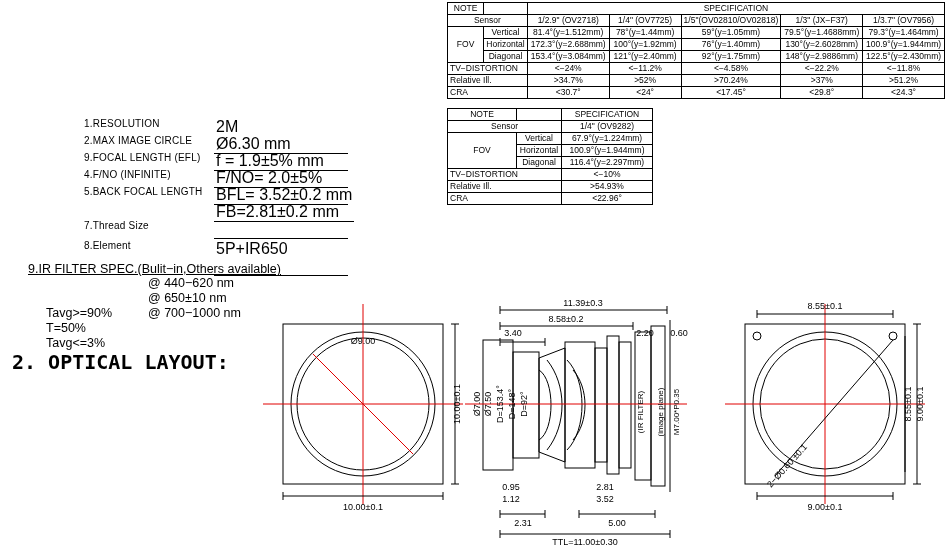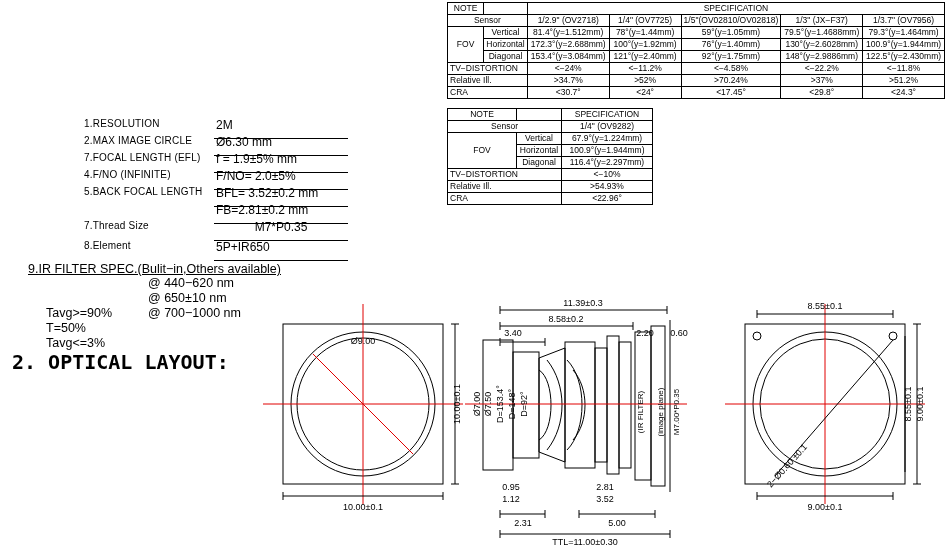--- a/index.html
+++ b/index.html
@@ -22,21 +22,21 @@
     letter-spacing:0px;
     white-space:nowrap;
   }
   #spec-title{left:6px;top:88px;}
   #optical-title{left:12px;top:350px;}
 
   
   .spec-list{position:absolute;left:28px;top:118px;width:350px;font-size:12px;}
   .spec-row{position:relative;height:17px;white-space:nowrap;}
   .spec-row .lbl{position:absolute;left:8px;top:0;font-size:10px;letter-spacing:.2px;margin-left:48px;}
-  .spec-row .val{position:absolute;left:186px;top:0;font-size:12px;border-bottom:1px solid #000;padding:0 2px 6px 2px;min-width:130px;}
+  .spec-row .val{position:absolute;left:186px;top:0;font-size:16px;border-bottom:1px solid #000;padding:0 2px 17px 2px;min-width:130px;}
 
   .irspec{position:absolute;left:28px;top:262px;font-size:12px;white-space:nowrap;text-decoration:underline;}
   .irspec .hdr{font-size:12.5px;}
   .ir-line{position:relative;height:15px;font-size:12.5px;}
   .ir-line .a{position:absolute;left:18px;margin-top:30px;}
   .ir-line .b{position:absolute;left:120px;}
 
   
   table.spec{
     position:absolute;
@@ -80,37 +80,36 @@
   <div class="spec-list">
     <div class="spec-row">
       <span class="lbl">1.RESOLUTION</span>
       <span class="val">2M</span>
     </div>
     <div class="spec-row">
       <span class="lbl">2.MAX  IMAGE  CIRCLE</span>
       <span class="val">Ø6.30  mm</span>
     </div>
     <div class="spec-row">
-      <span class="lbl">7.FOCAL  LENGTH  (EFL)</span>
+      <span class="lbl">9.FOCAL  LENGTH  (EFL)</span>
       <span class="val">f = 1.9±5%  mm</span>
     </div>
     <div class="spec-row">
       <span class="lbl">4.F/NO  (INFINITE)</span>
       <span class="val">F/NO= 2.0±5%</span>
     </div>
     <div class="spec-row">
       <span class="lbl">5.BACK  FOCAL  LENGTH</span>
       <span class="val">BFL= 3.52±0.2 mm</span>
     </div>
     <div class="spec-row">
       <span class="val">FB=2.81±0.2 mm</span>
     </div>
-    <div class="spec-row" style="height:20px;text-align:center;">
+    <div class="spec-row" style="height:20px;">
       <span class="lbl">7.Thread  Size</span>
-      <span class="val">M7*P0.35</span>
     </div>
     <div class="spec-row">
       <span class="lbl">8.Element</span>
       <span class="val">5P+IR650</span>
     </div>
   </div>
 
   <div class="irspec">
     <div class="hdr">9.IR FILTER SPEC.(Bulit−in,Others available)</div>
     <div class="ir-line">

